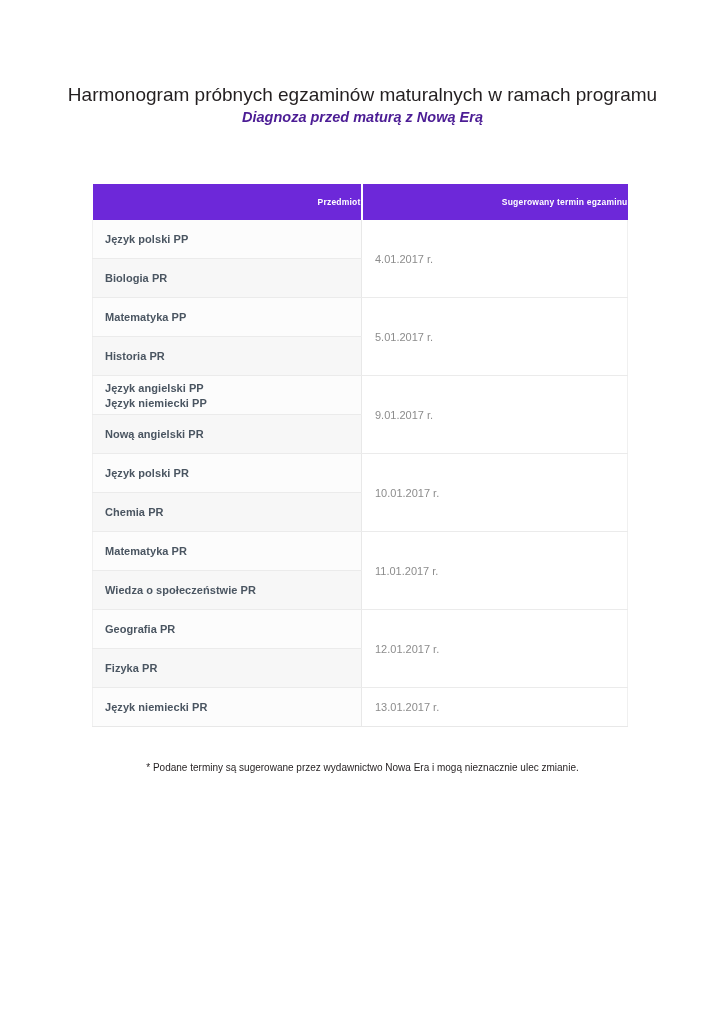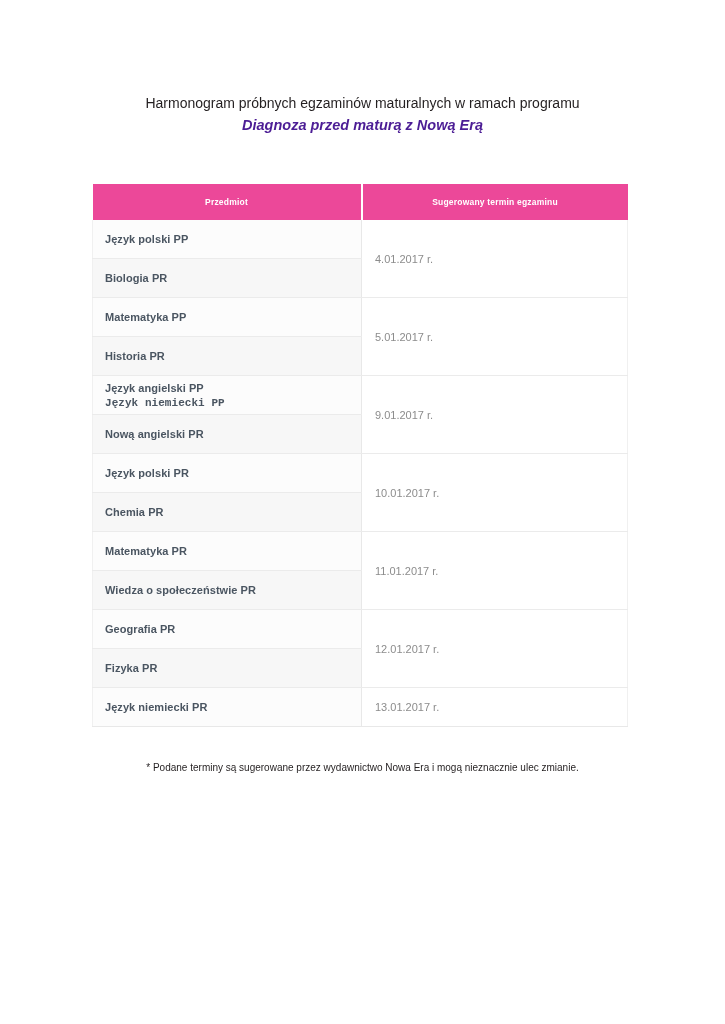--- a/index.html
+++ b/index.html
@@ -24,26 +24,25 @@
 
   
   .title-block {
     position: absolute;
     left: 0;
     top: 84px;
     width: 725px;
     text-align: center;
   }
   .title-line-1 {
-    font-size: 14px;
+    font-size: 19px;
     line-height: 22px;
     font-weight: 400;
     color: #231f20;
     letter-spacing: 0.0px;
-    margin-top: 8px;
   }
   .title-line-2 {
     font-size: 14.5px;
     line-height: 22px;
     font-weight: bold;
     font-style: italic;
     color: #4c1d95;
   }
 
   
@@ -53,26 +52,26 @@
     top: 184px;
     width: 535px;
     border-collapse: collapse;
     table-layout: fixed;
     font-family: "Liberation Sans", sans-serif;
   }
   .sched-table col.c-subject { width: 269px; }
   .sched-table col.c-date    { width: 266px; }
 
   .sched-table thead th {
-    background: #ec4899;
+    background: #6d28d9;
     color: #ffffff;
     font-size: 8.5px;
     font-weight: bold;
     letter-spacing: 0.2px;
-    text-align: center;
+    text-align: right;
     height: 36px;
     padding: 0;
     border: none;
   }
   .sched-table thead th.th-subject {
     border-right: 2px solid #ffffff;
   }
 
   .sched-table td {
     font-size: 11px;
@@ -88,21 +87,20 @@
     height: 38px;
     border-right: 1px solid #e8e8e8;
     background: #f7f7f7;
   }
   .sched-table tr.alt td.subject-cell {
     background: #fcfcfc;
   }
   .sched-table td.subject-cell .line2 {
     display: block;
     margin-top: 3px;
-    font-family: Liberation Mono, monospace;
   }
   .sched-table td.date-cell {
     color: #8c8c8c;
     font-weight: 400;
     background: #ffffff;
     text-align: left;
     padding-left: 13px;
     border-bottom: 1px solid #ebebeb;
     border-right: 1px solid #f0f0f0;
   }

